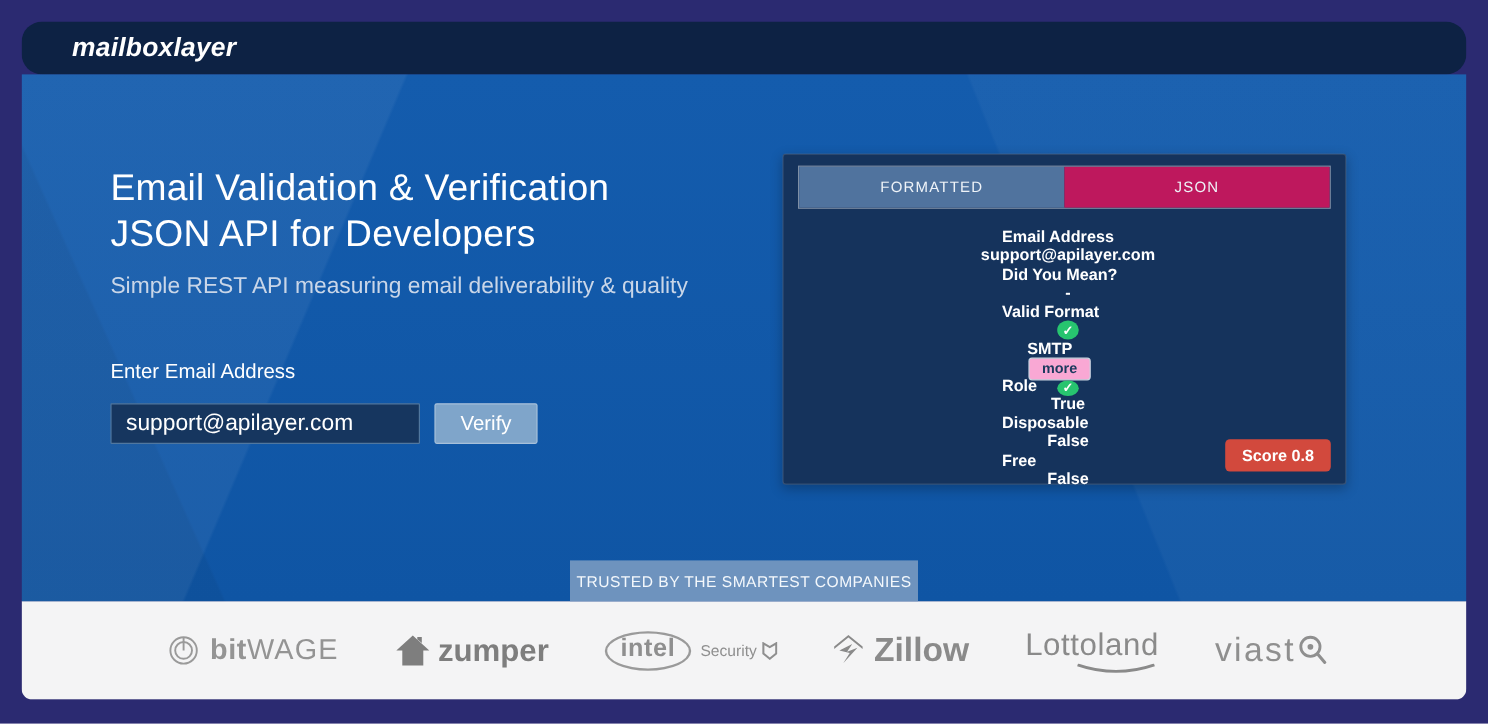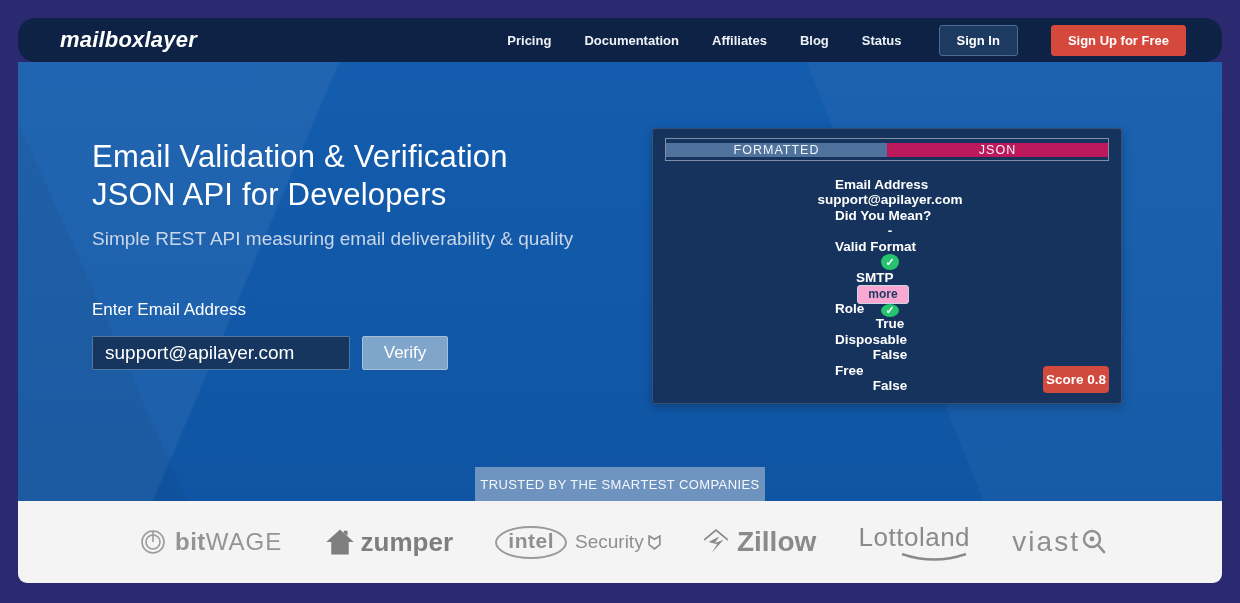--- a/index.html
+++ b/index.html
@@ -35,77 +35,68 @@
   .email-input { width:258px; height:34px; background:#16365f; border:1px solid #50779f; color:#ffffff;
                  font-size:19px; padding:0 12px; border-radius:1px; font-family:"Liberation Sans", sans-serif; }
   .verify-btn { margin-left:12px; width:86px; height:34px; background:#7fa5ca; border:1px solid #a6c0da;
                 color:#ffffff; font-size:17px; border-radius:2px; cursor:pointer;
                 font-family:"Liberation Sans", sans-serif; }
 
   
   .card { position:absolute; left:634px; top:66px; width:470px; height:276px; background:#15335c;
           border:1px solid rgba(255,255,255,0.14); border-radius:3px; box-shadow:0 3px 10px rgba(0,0,0,0.25);
           padding:9px 12px 12px 12px; }
-  .tabs { display:flex; border:1px solid rgba(255,255,255,0.45); height:23px;align-items:center; }
+  .tabs { display:flex; border:1px solid rgba(255,255,255,0.45); height:36px; }
   .tab { flex:1; display:flex; align-items:center; justify-content:center; color:#eef3f8;
          font-size:12.5px; font-weight:500; letter-spacing:1px; cursor:pointer; }
   .tab.active { background:#50739e; }
   .tab.inactive { background:#be185d; }
   .rows { margin-top:16px; padding-left:6px; }
   .row { height:31px; display:flex; align-items:center;flex-direction:column; }
   .row-label { width:110px; color:#ffffff; font-size:13.5px; font-weight:700; flex-shrink:0; }
   .row-value { color:#ffffff; font-size:13.5px; font-weight:600; }
   .more-badge { background:#f9a8d4; color:#1b3a5e; font-size:12px; font-weight:700; border:1px solid #c9d4e0;
                 border-radius:3px; padding:1px 10px 2px 10px; margin-right:14px; cursor:pointer;
                 font-family:"Liberation Sans", sans-serif; }
   .check-circle { width:18px; height:18px; border-radius:50%; background:#27c46f; display:flex;
                   align-items:center; justify-content:center; }
   .check-circle::after { content:"✓"; color:#ffffff; font-size:11px; font-weight:bold; }
   .score-badge { position:absolute; right:12px; bottom:10px; background:#d2493d; color:#ffffff;
-                 font-size:13.5px; font-weight:700; border-radius:4px; padding:6px 3px; }
+                 font-size:13.5px; font-weight:700; border-radius:4px; padding:6px 14px; }
 
   
   .trusted { position:absolute; bottom:0; left:50%; transform:translateX(-50%); width:290px; height:34px;
              background:#6e93be; display:flex; align-items:center; justify-content:center;
              color:#f4f8fc; font-size:13px; font-weight:500; letter-spacing:.4px; white-space:nowrap; }
 
   
   .logo-strip { height:82px; background:#f4f4f5; display:flex; align-items:center; justify-content:space-between;
                 padding:0 115px 0 120px; }
   .brand { display:flex; align-items:center; color:#949494; }
   .brand svg { flex-shrink:0; }
   .bitwage-text { font-size:24px; margin-left:7px; letter-spacing:.5px; }
   .bitwage-text b { font-weight:700; }
   .bitwage-text span { font-weight:400; letter-spacing:1px; }
   .zumper-text { font-size:26px; font-weight:700; color:#7e7e7e; margin-left:6px; }
   .intel-oval { border:2px solid #9a9a9a; border-radius:50%; padding:1px 11px 4px 11px; color:#8f8f8f;
                 font-size:21px; font-weight:600; letter-spacing:.5px; }
-  .intel-after { font-size:19px; color:#8f8f8f; margin-left:8px; font-weight:500; }
+  .intel-after { font-size:13px; color:#8f8f8f; margin-left:8px; font-weight:500; }
   .zillow-text { font-size:28px; font-weight:700; color:#8a8a8a; margin-left:8px; }
   .lotto-wrap { display:flex; flex-direction:column; align-items:flex-end; }
   .lotto-text { font-size:26px; font-weight:500; color:#8a8a8a; letter-spacing:.5px; }
   .viasto-text { font-size:28px; font-weight:400; color:#8f8f8f; letter-spacing:2px; }
 </style>
 </head>
 <body>
 
 <div class="frame">
   <div class="content">
 
     <header class="navbar">
       <div class="logo">mailboxlayer</div>
-      <nav class="nav-right">
-        <span class="nav-link">Pricing</span>
-        <span class="nav-link">Documentation</span>
-        <span class="nav-link">Affiliates</span>
-        <span class="nav-link">Blog</span>
-        <span class="nav-link">Status</span>
-        <button class="btn-signin">Sign In</button>
-        <button class="btn-signup">Sign Up for Free</button>
-      </nav>
     </header>
 
     <section class="hero">
 
       <div class="hero-left">
         <h1 class="hero-title">
           <div>Email Validation &amp; Verification</div>
           <div>JSON API for Developers</div>
         </h1>
         <div class="hero-sub">Simple REST API measuring email deliverability &amp; quality</div>

